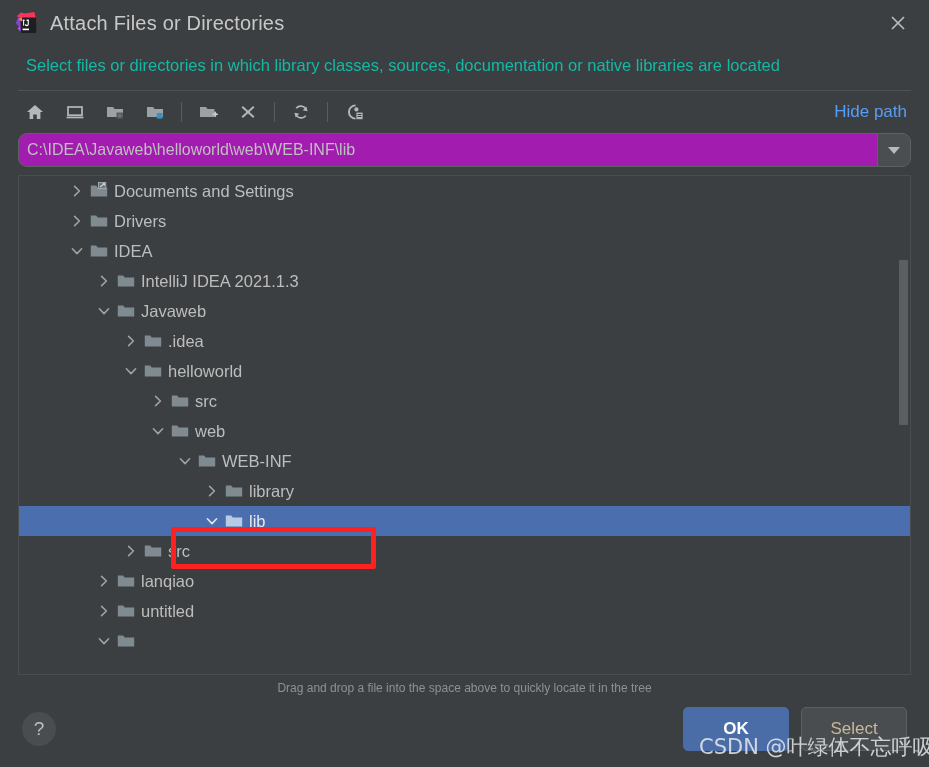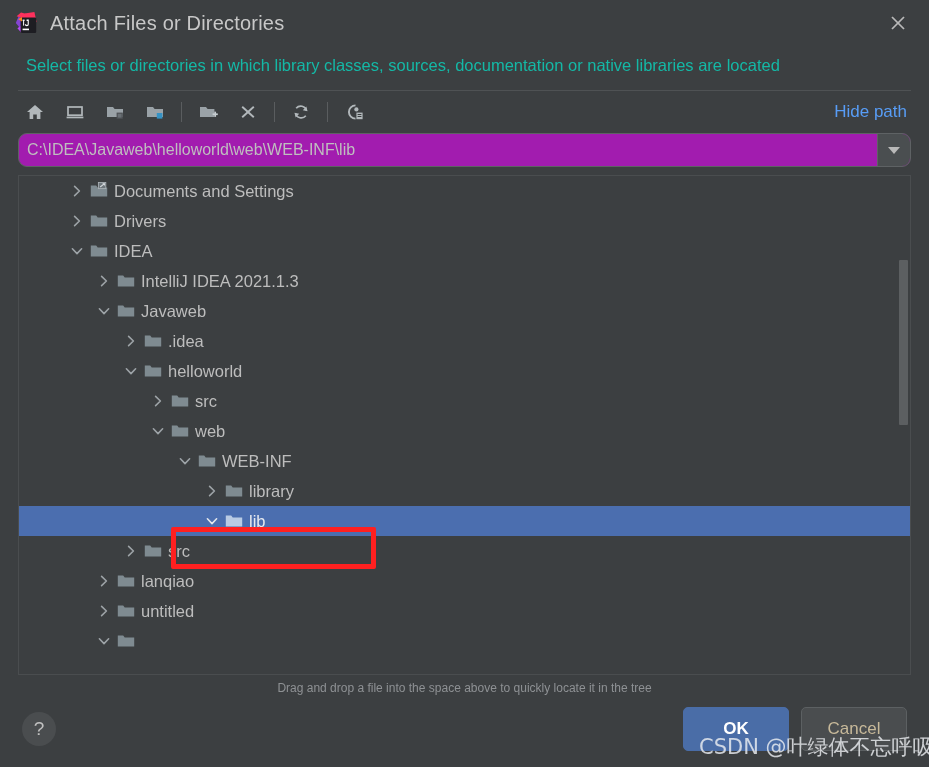--- a/index.html
+++ b/index.html
@@ -594,18 +594,18 @@
     </div>
     <div class="annot-rect" id="annot" style="left: 152px; top: 351px; width: 195px; height: 32px; border-color: rgb(255, 32, 32);"></div>
   </div>
 
   <div class="hint">Drag and drop a file into the space above to quickly locate it in the tree</div>
 
   <div class="footer">
     <div class="help-btn">?</div>
     <div class="btn-group">
       <div class="btn primary">OK</div>
-      <div class="btn secondary">Cancel</div>
+      <div class="btn secondary">Select</div>
     </div>
   </div>
 </div>
 
 <div class="watermark">CSDN @叶绿体不忘呼吸</div>
 
 </body></html>

